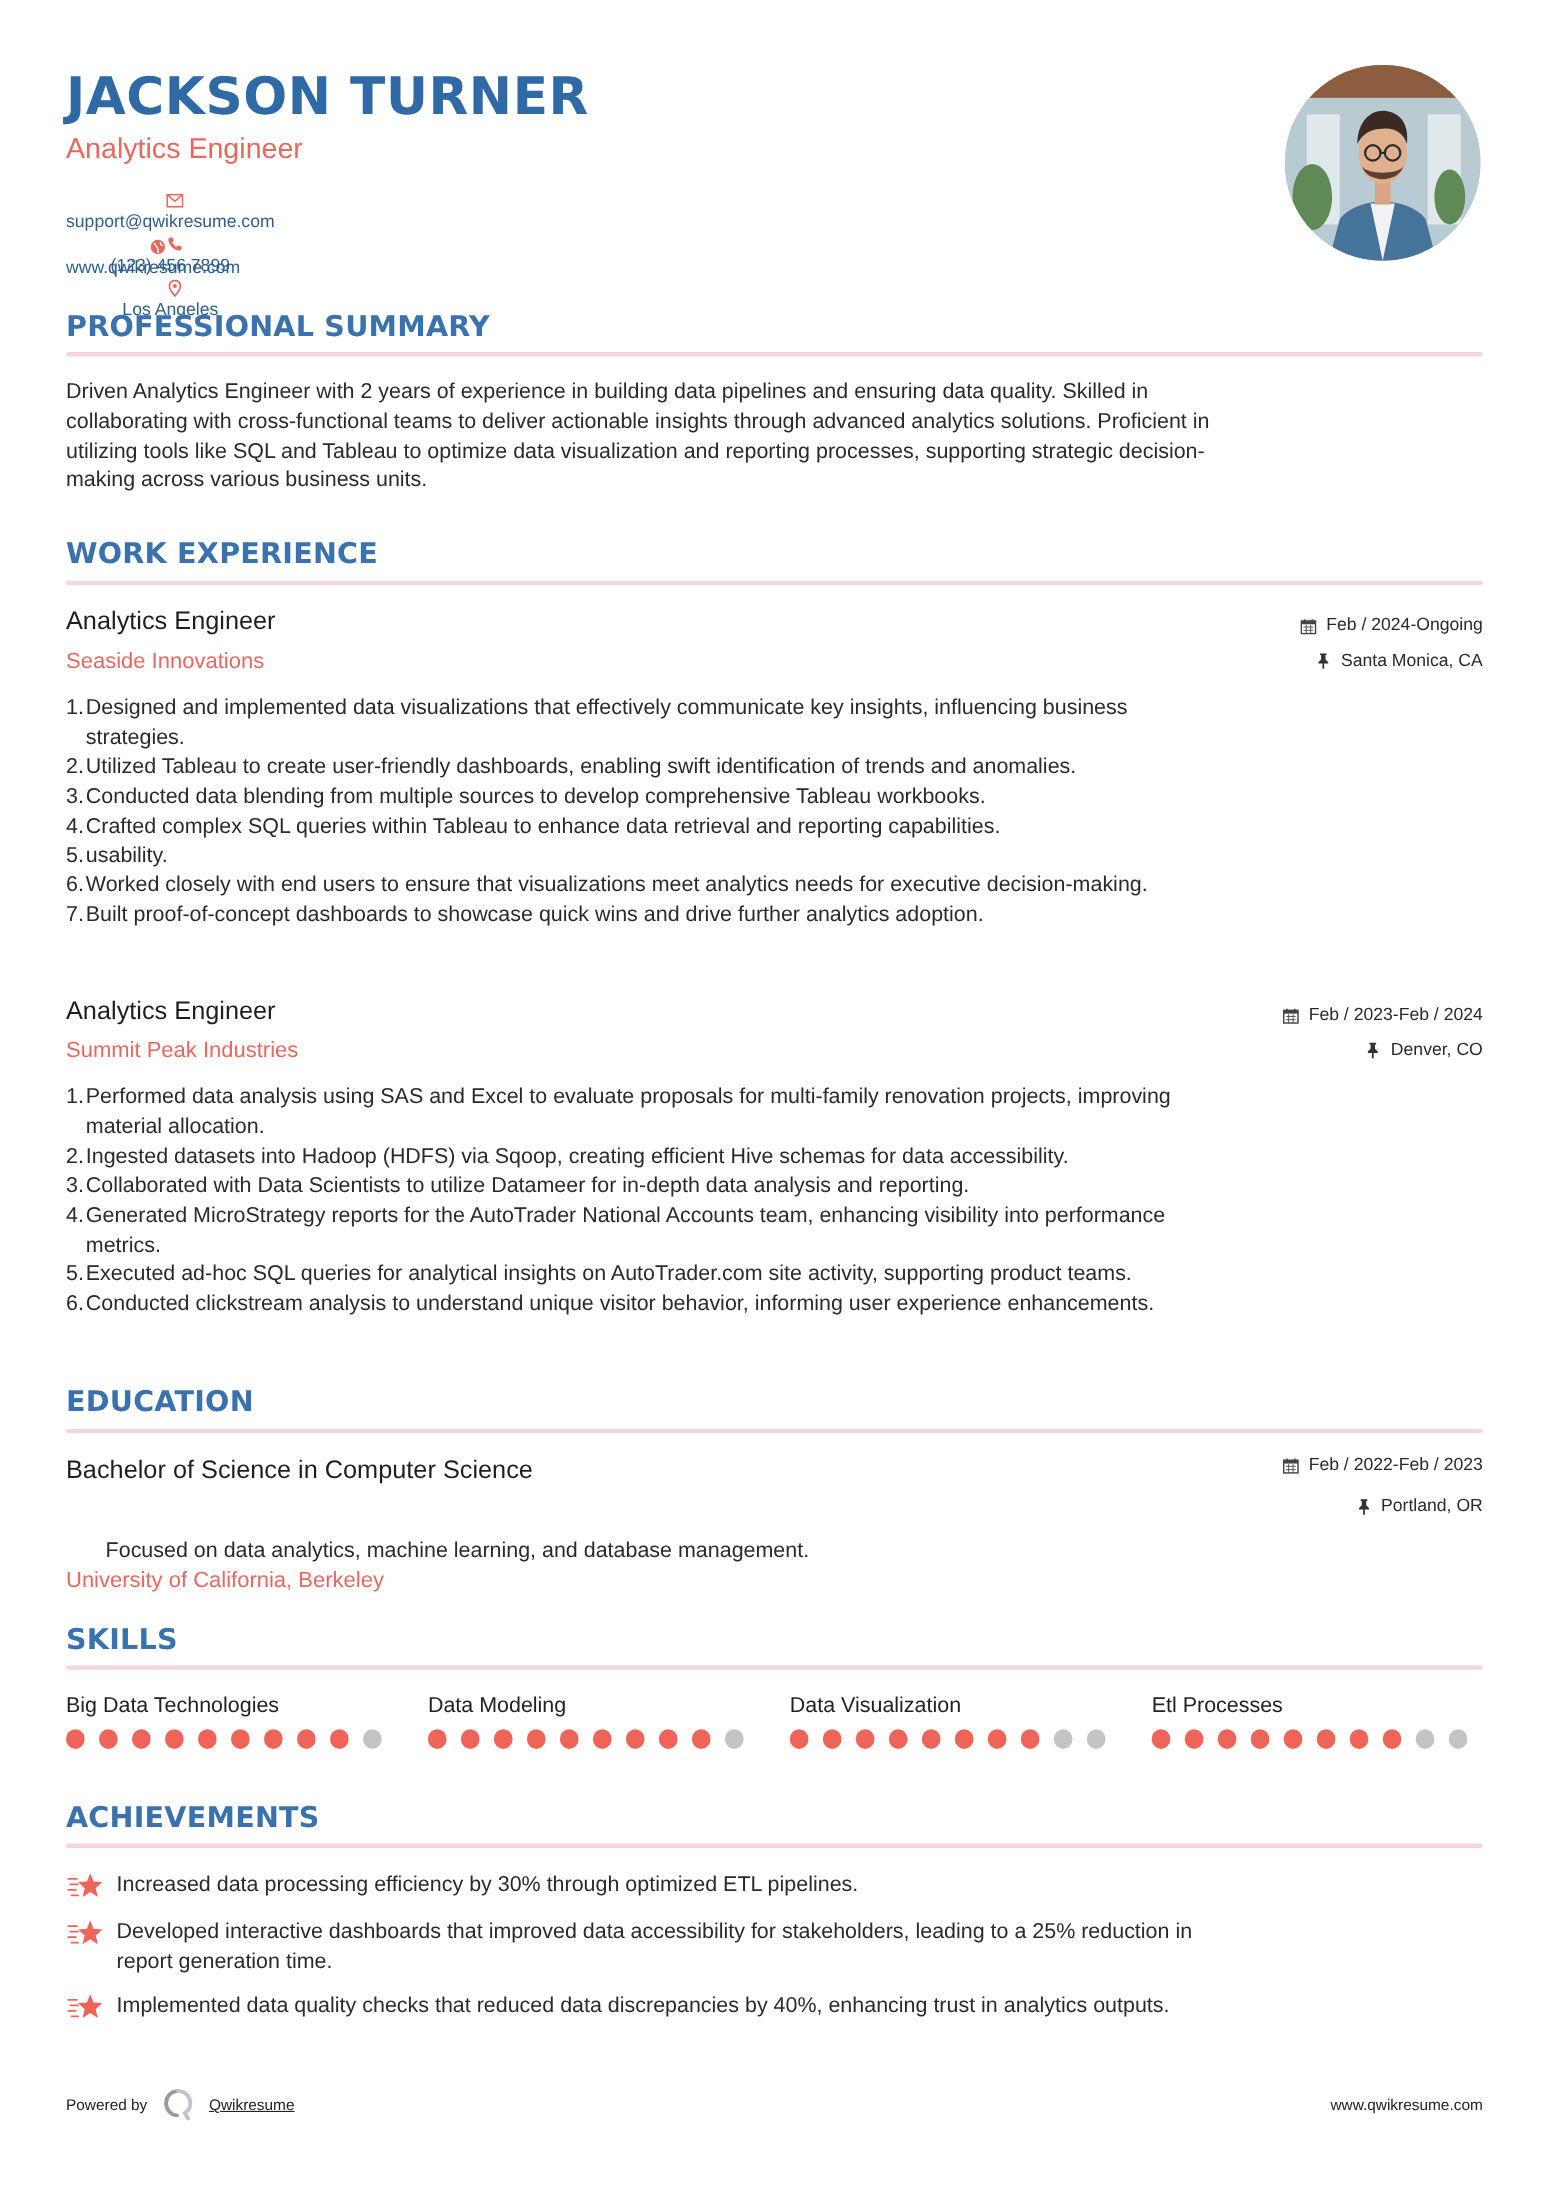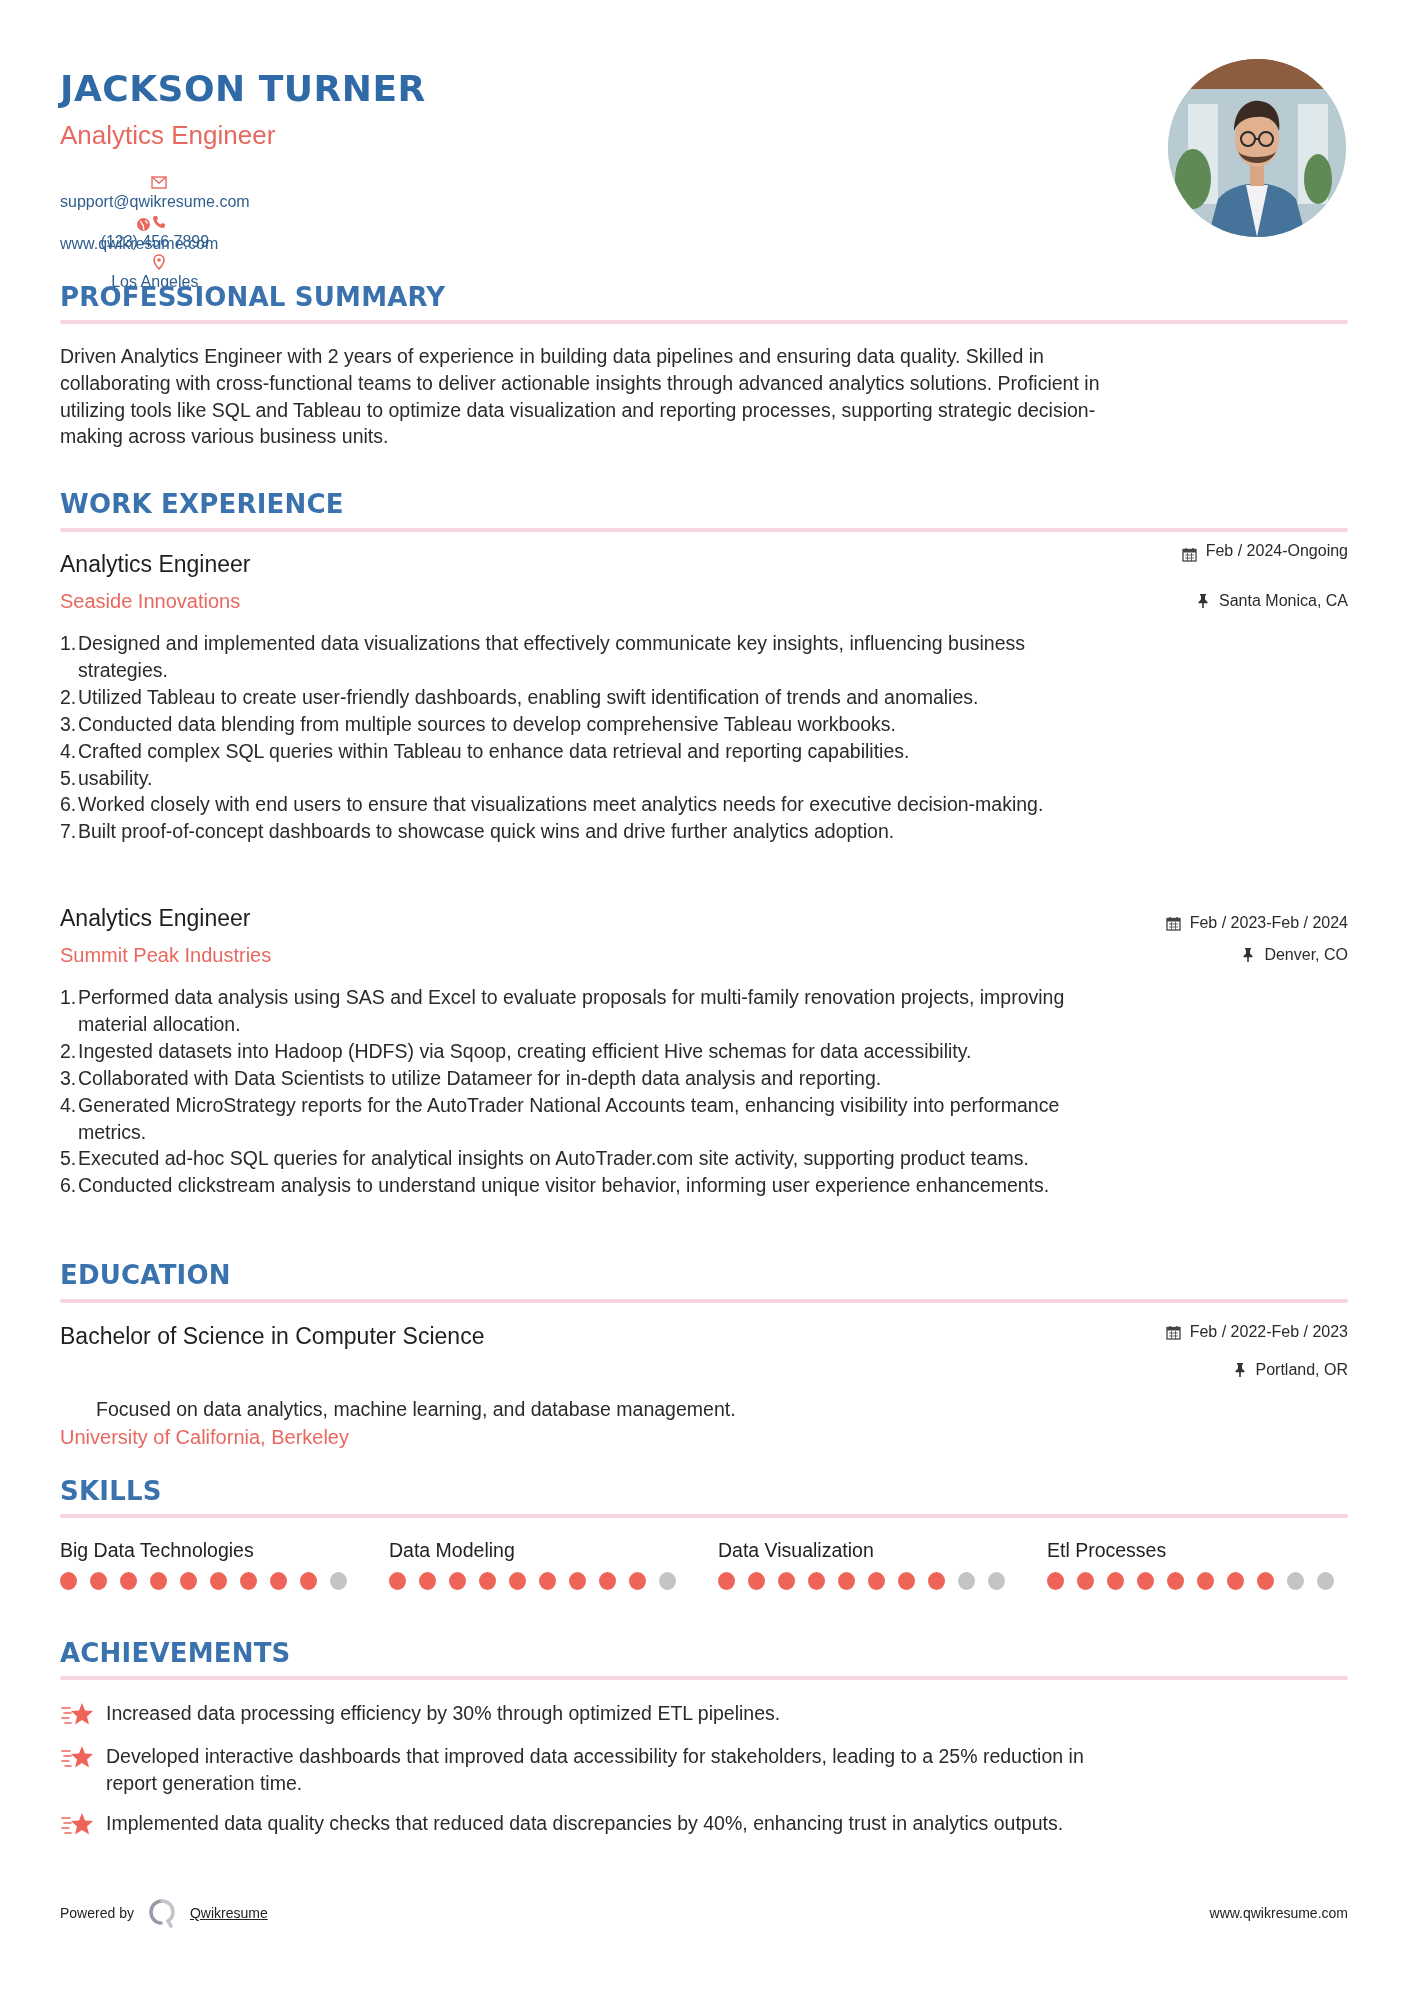--- a/index.html
+++ b/index.html
@@ -1,20 +1,20 @@
 <!DOCTYPE html>
 <html><head>
 <meta charset="utf-8">
 <style>
   * { box-sizing: border-box; margin: 0; padding: 0; }
   html, body { width: 1407px; height: 1990px; background: #ffffff; overflow: hidden; }
   body { position: relative; font-family: "Liberation Sans", "DejaVu Sans", sans-serif; color: #222222; }
   .abs { position: absolute; }
 
-  .name { left: 60px; top: 58px; font-size: 36px; font-weight: 700; color: #2f6aa7; letter-spacing: 0.5px; line-height: 62px; font-family: "DejaVu Sans", sans-serif; text-align: center; }
+  .name { left: 60px; top: 58px; font-size: 47px; font-weight: 700; color: #2f6aa7; letter-spacing: 0.5px; line-height: 62px; font-family: "DejaVu Sans", sans-serif; text-align: center; }
   .jobtitle { left: 60px; top: 118px; font-size: 26px; color: #e8685f; line-height: 34px; }
   .contact-row { left: 60px; display: flex; align-items: center; font-size: 16px; color: #2f5e8e; line-height: 22px; flex-direction: column; }
   .contact-row .ci { width: 18px; height: 18px; display: inline-flex; align-items: center; justify-content: center; margin-right: 16px; }
   .contact-row .ct { margin-right: 24px; }
   .photo { left: 1168px; top: 59px; width: 178px; height: 178px; border-radius: 50%; overflow: hidden; background: linear-gradient(180deg,#8a5a3a 0%,#a6b9c3 25%,#c9d7dc 55%,#7b8f92 100%); }
 
   .section-title { left: 60px; font-size: 26px; font-weight: 700; color: #3a72ad; line-height: 32px; font-family: "DejaVu Sans", sans-serif; letter-spacing: 0.2px; }
   .section-rule { left: 60px; width: 1288px; height: 4px; background: #f5d6dd; border-radius: 2px; }
 
   .para { left: 60px; width: 1290px; font-size: 19.5px; line-height: 26.8px; color: #2a2a2a; }
@@ -109,21 +109,21 @@
   <div>collaborating with cross-functional teams to deliver actionable insights through advanced analytics solutions. Proficient in</div>
   <div>utilizing tools like SQL and Tableau to optimize data visualization and reporting processes, supporting strategic decision-</div>
   <div>making across various business units.</div>
 </div>
 
 <div class="abs section-title" style="top:488px;">WORK EXPERIENCE</div>
 <div class="abs section-rule" style="top:528px;"></div>
 
 <div class="abs entry-title" style="top:549px;">Analytics Engineer</div>
 <div class="abs entry-org" style="top:588px;">Seaside Innovations</div>
-<div class="abs meta" style="top:540px;align-items:flex-end;">
+<div class="abs meta" style="top:558px;">
   <span class="mi">
     <svg width="15" height="15" viewBox="0 0 15 15">
         <rect x="1" y="2.5" width="13" height="11.5" fill="none" stroke="#444" stroke-width="1.3"></rect>
         <rect x="1" y="2.5" width="13" height="3" fill="#444"></rect>
         <line x1="4" y1="1" x2="4" y2="4" stroke="#444" stroke-width="1.5"></line>
         <line x1="11" y1="1" x2="11" y2="4" stroke="#444" stroke-width="1.5"></line>
         <path d="M3 8h9M3 11h9M5.5 6v8M9.5 6v8" stroke="#444" stroke-width="0.8"></path>
       </svg>
   </span>
   <span>Feb / 2024-Ongoing</span>

